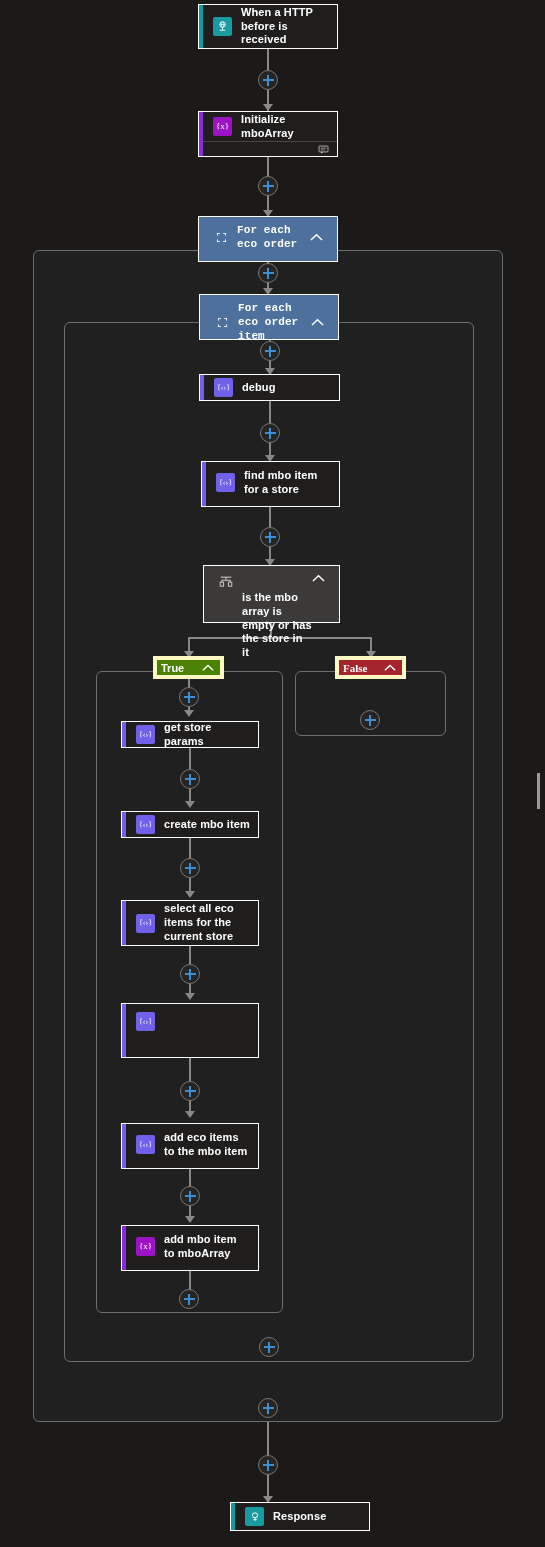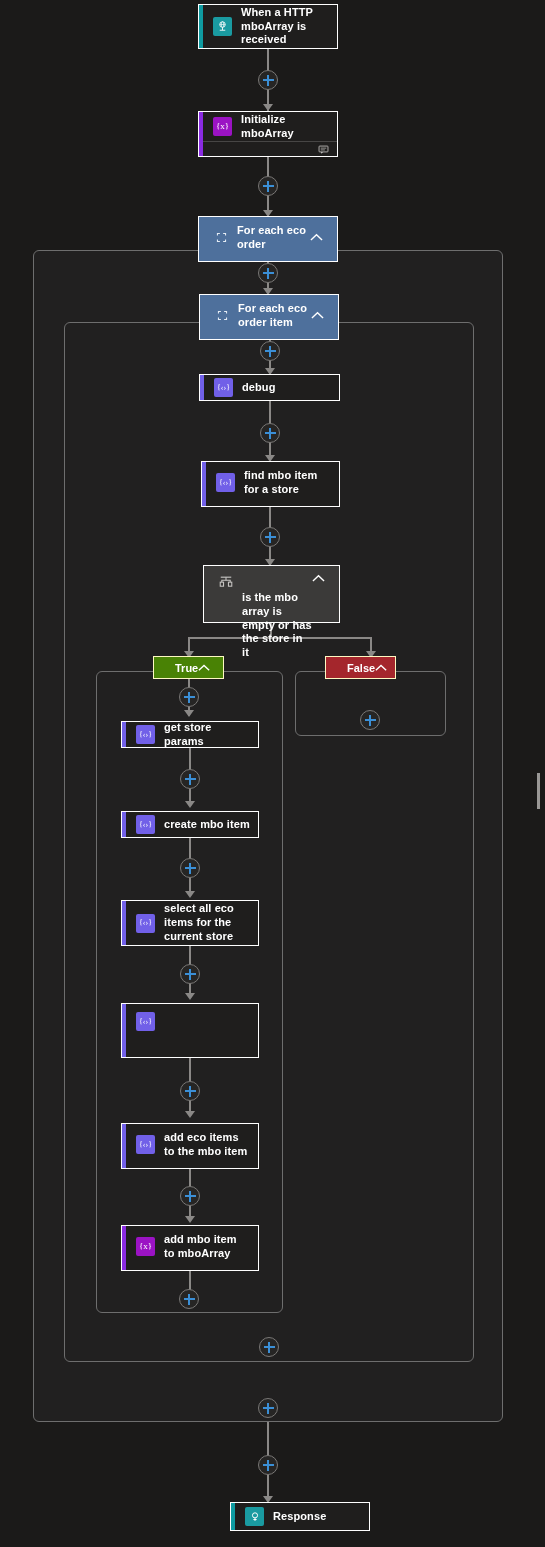--- a/index.html
+++ b/index.html
@@ -77,39 +77,39 @@
     letter-spacing: 0.1px;
   }
   .comment-row {
     border-top: 1px solid #474645;
     height: 19px;
     display: flex; align-items: center; justify-content: flex-end;
     padding-right: 8px;
   }
 
   
-  .card.loop { background: #4e709c; border-color: #ffffff; }
+  .card.loop { background: #4e709c; border-color: #ffffff; font-family: Liberation Mono, monospace; }
   .card.cond { background: #3b3a39; border-color: #ffffff; }
   .loop-row, .cond-row {
     display: flex; align-items: center;
     padding: 7px 8px; width: 100%;
   }
   .loop-ico, .cond-ico {
     width: 16px; min-width: 16px; height: 16px;
     margin-left: 6px; margin-right: 8px;
     display: flex; align-items: center; justify-content: center;
   }
   .chev { margin-left: auto; margin-right: 6px; display: flex; }
 
   
   .branch {
     position: absolute;
-    border: 1px solid #fef9c3;
+    border: 4px solid #fef9c3;
     display: flex; align-items: center;
-    padding: 0 21px;
+    padding: 0 4px;
     z-index: 7;
   }
   .branch.yes { background: #498205; }
   .branch.no  { background: #a4262c; }
   .branch-label { color: #fff; font-size: 11px; font-weight: bold; }
   .branch .chev { margin-left: auto; margin-right: 2px; }
 
   .edge-accent { position: absolute; background: #9a9896; }
 </style>
 </head>
@@ -178,21 +178,21 @@
     <div class="card-row">
       <div class="icon-box" style="background:#1a9ba1;">
         <svg width="13" height="13" viewBox="0 0 16 16">
           <circle cx="8" cy="5.6" r="3.4" fill="none" stroke="#fff" stroke-width="1.1"></circle>
           <ellipse cx="8" cy="5.6" rx="1.5" ry="3.4" fill="none" stroke="#fff" stroke-width=".8"></ellipse>
           <line x1="4.7" y1="5.6" x2="11.3" y2="5.6" stroke="#fff" stroke-width=".8"></line>
           <line x1="8" y1="9" x2="8" y2="12.4" stroke="#fff" stroke-width="1.1"></line>
           <line x1="4.6" y1="12.6" x2="11.4" y2="12.6" stroke="#fff" stroke-width="1.1"></line>
         </svg>
       </div>
-      <div class="card-label">When a HTTP mboArray is received</div>
+      <div class="card-label">When a HTTP before is received</div>
     </div>
   </div>
 
   <div class="card" style="left:198px; top:111px; width:140px; height:46px;">
     <div class="card-accent" style="background:#8a2be2;"></div>
     <div class="card-row" style="min-height:26px;padding:4px 8px;">
       <div class="icon-box" style="background:#9b13c4;">
         <span>{x}</span>
       </div>
       <div class="card-label">Initialize mboArray</div>
@@ -283,21 +283,21 @@
 
   <div class="branch yes" style="left:153px; top:656px; width:71px; height:23px;">
     <span class="branch-label">True</span>
     <span class="chev">
       <svg width="12" height="8" viewBox="0 0 14 9">
         <path d="M1 7.2 L7 1.6 L13 7.2" fill="none" stroke="#ffffff" stroke-width="1.6"></path>
       </svg>
     </span>
   </div>
 
-  <div class="branch no" style="left:325px; top:656px; width:71px; height:23px;">
+  <div class="branch no" style="left:335px; top:656px; width:71px; height:23px;font-family:Liberation Serif, serif;">
     <span class="branch-label">False</span>
     <span class="chev">
       <svg width="12" height="8" viewBox="0 0 14 9">
         <path d="M1 7.2 L7 1.6 L13 7.2" fill="none" stroke="#ffffff" stroke-width="1.6"></path>
       </svg>
     </span>
   </div>
 
   <div class="card" style="left:121px; top:721px; width:138px; height:27px;">
     <div class="card-accent" style="background:#7160e8;"></div>

